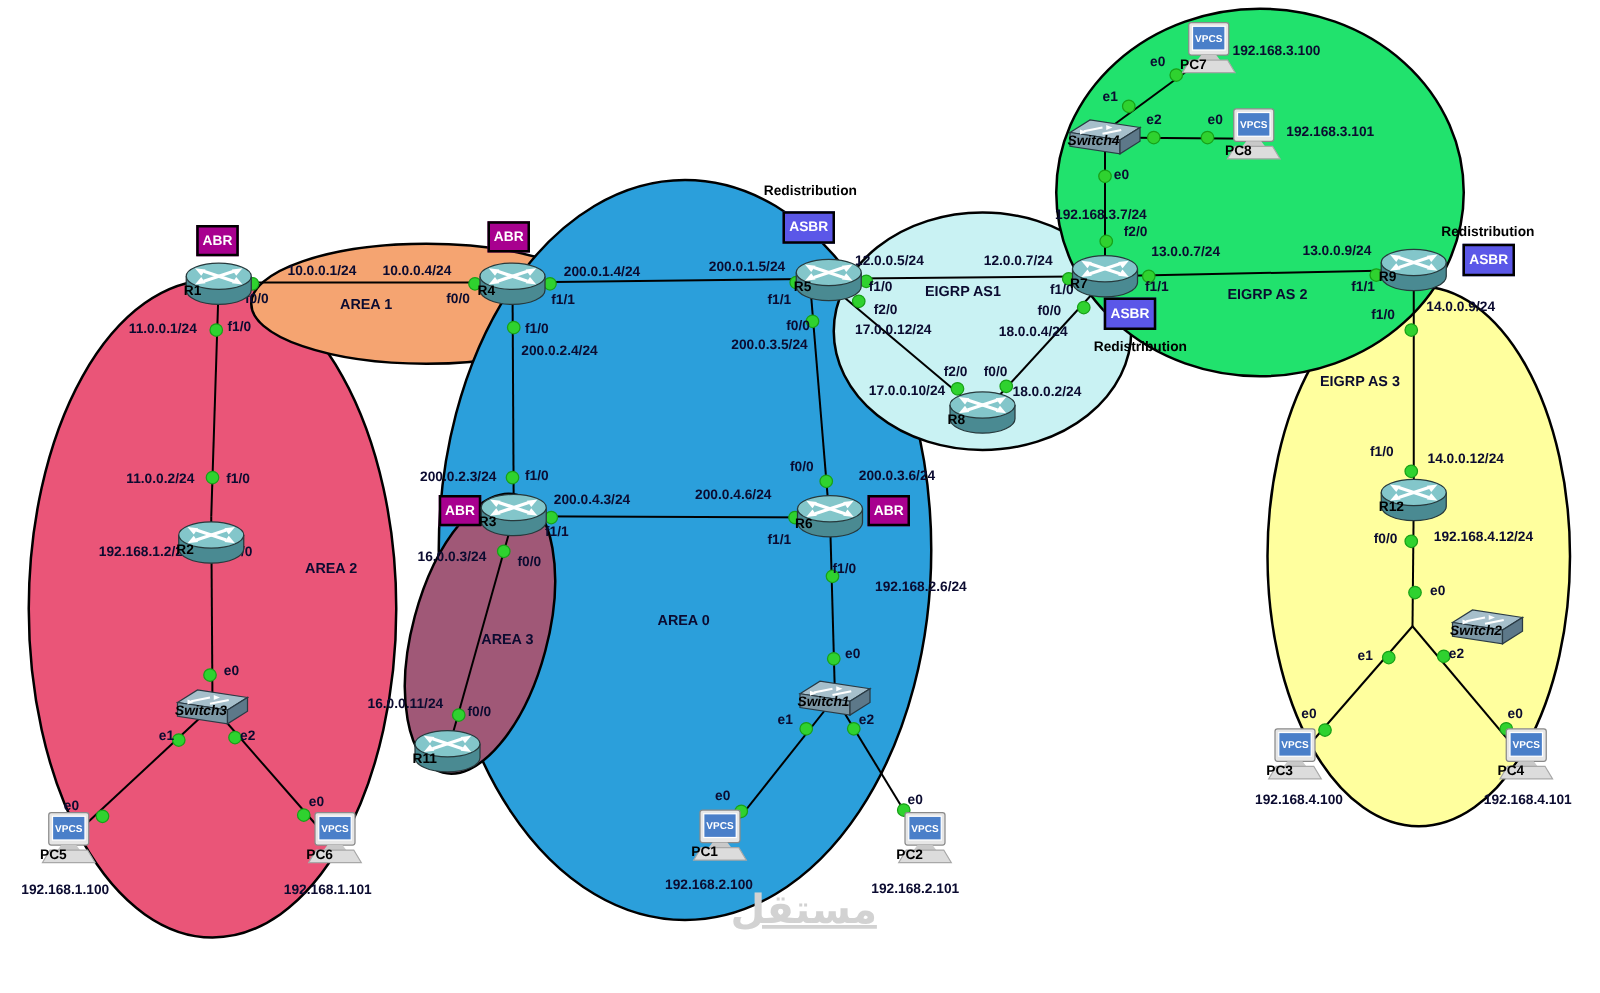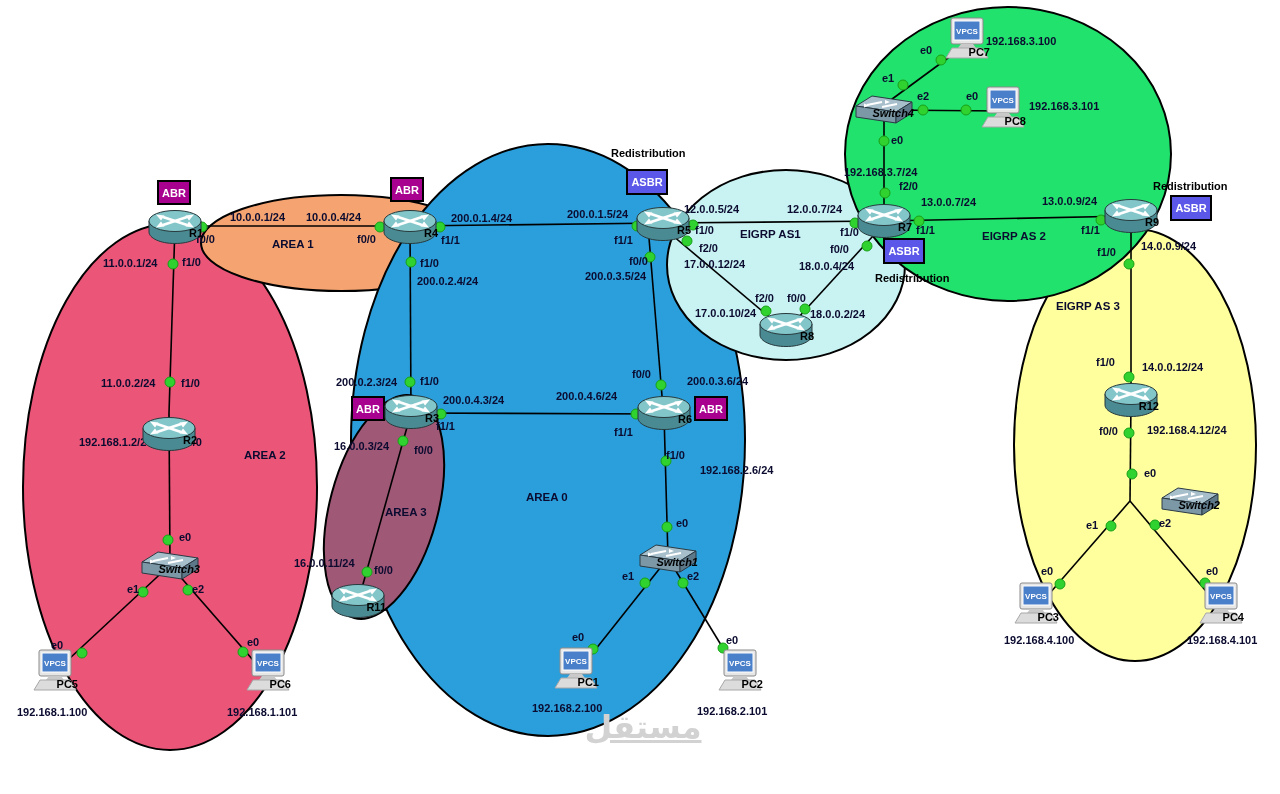--- a/index.html
+++ b/index.html
@@ -7,21 +7,21 @@
          font-family:"Liberation Sans",sans-serif;}
   #bg{position:absolute;left:0;top:0;}
   .lbl{position:absolute;font:bold 11px "Liberation Sans",sans-serif;color:#0b0b30;white-space:nowrap;}
   .arealbl{font-size:11.5px;}
   .redis{color:#000;}
   .badge{position:absolute;display:flex;align-items:center;justify-content:center;
          color:#fff;font:bold 11px "Liberation Sans",sans-serif;border:2px solid #000;box-sizing:border-box;}
   .abr{width:34px;height:25px;background:#a8008f;}
   .asbr{width:42px;height:26px;background:#5b57e8;}
   .node{position:absolute;}
-  .nlabel{position:absolute;left:0;width:100%;text-align:right;
+  .nlabel{position:absolute;left:0;width:100%;text-align:left;
           font:bold 11px "Liberation Sans",sans-serif;color:#000;white-space:nowrap;}
   .router .nlabel{top:19px;}
   .switch .nlabel{top:15px;font-style:italic;}
   .pc .nlabel{top:29px;}
   .iplbl{position:absolute;font:bold 11px "Liberation Sans",sans-serif;color:#0b0b30;white-space:nowrap;}
   #watermark{position:absolute;left:548px;top:710px;width:190px;text-align:center;color:#d2d2d2;}
   #watermark .ar{font:bold 32px "DejaVu Sans",sans-serif;line-height:34px;text-decoration:underline;}
   #watermark .en{font:25px "DejaVu Sans",sans-serif;letter-spacing:1px;line-height:26px;}
 </style>
 </head>

